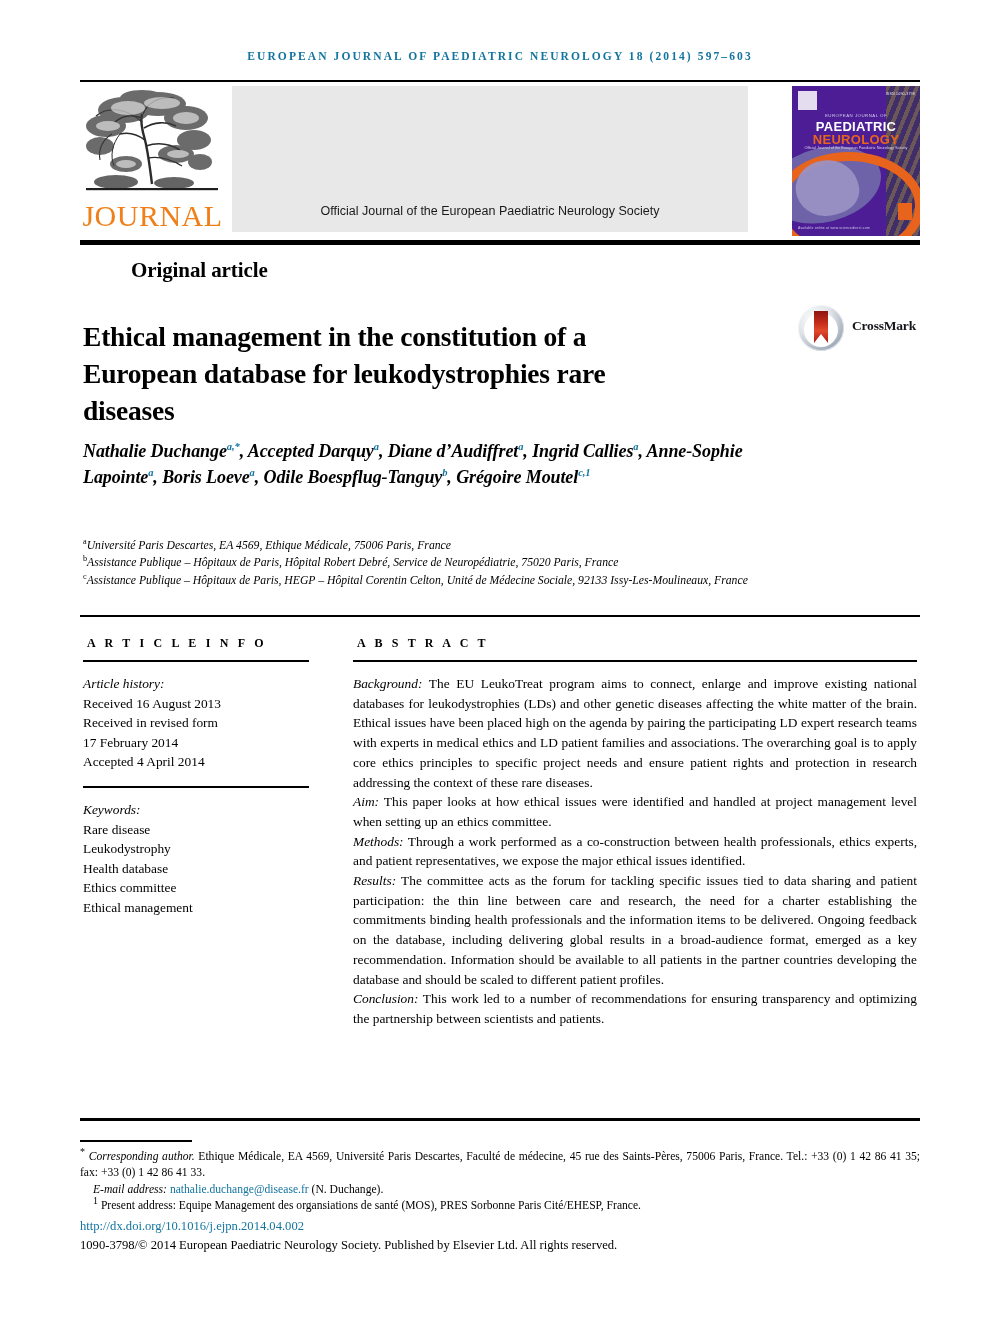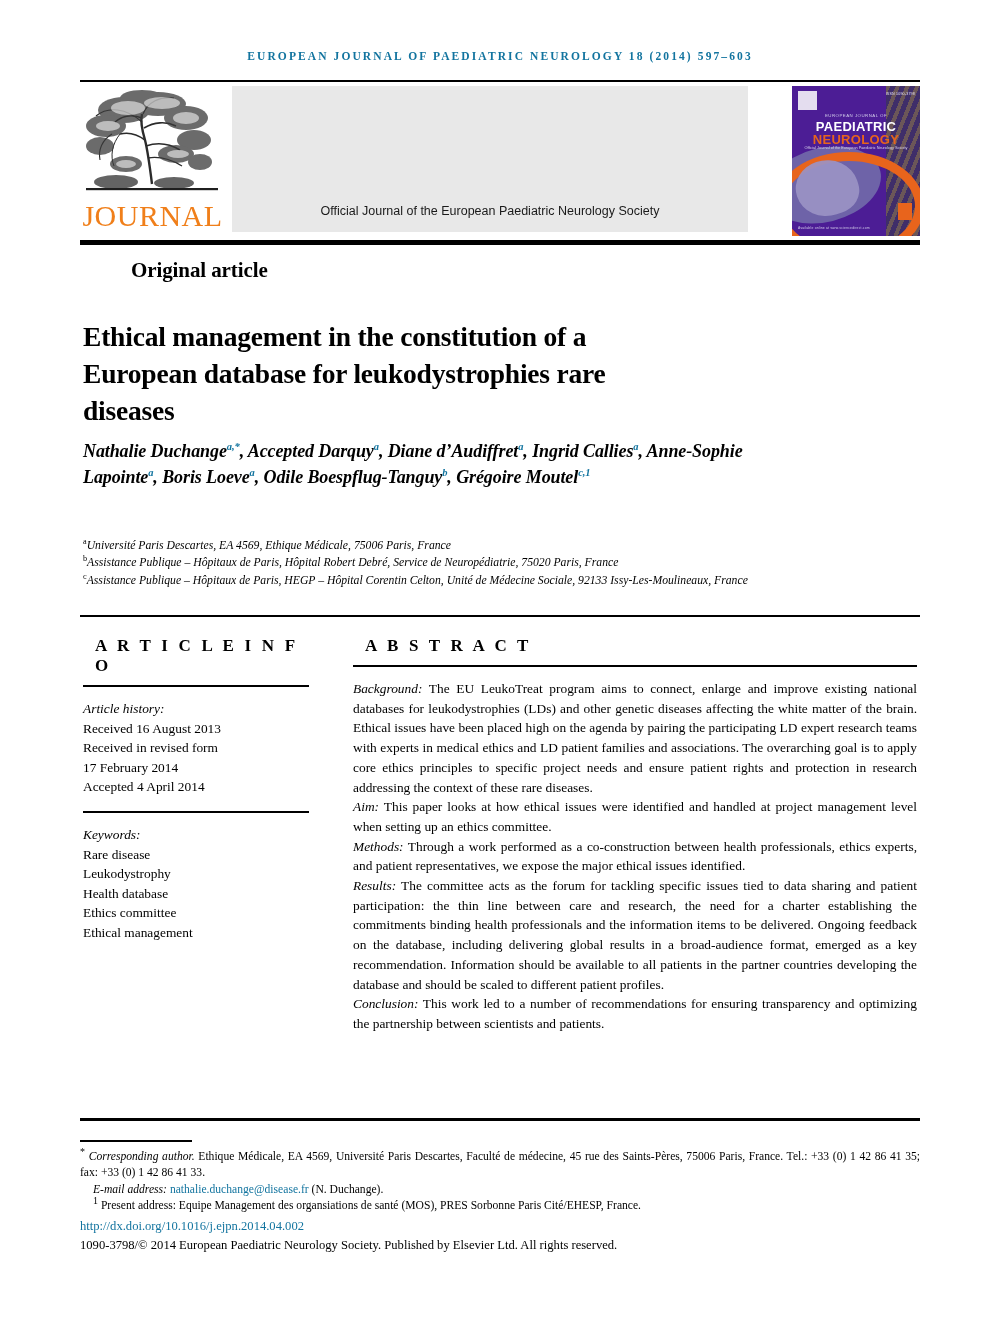--- a/index.html
+++ b/index.html
@@ -344,24 +344,24 @@
     top: 636px;
     width: 226px;
   }
   .col-abs {
     position: absolute;
     left: 353px;
     top: 636px;
     width: 564px;
   }
   .sec-head {
-    font-size: 17px;
+    font-size: 12px;
     font-weight: bold;
     letter-spacing: 3.2px;
-    margin: 0 0 9px 12px;
+    margin: 0 0 9px 4px;
   }
   .sec-rule {
     height: 2px;
     background: #000;
     margin-bottom: 12px;
   }
   .info-block {
     font-size: 13.4px;
     line-height: 19.6px;
   }
@@ -512,20 +512,27 @@
       <div class="cover-logo-b"></div>
       <div class="cover-foot">Available online at www.sciencedirect.com</div>
     </div>
   </div>
 
   <div class="rule-thick"></div>
 
   <div class="article-type">Original article</div>
   <h1 class="title">Ethical management in the constitution of a European database for leukodystrophies rare diseases</h1>
 
+  <div class="crossmark">
+    <div class="cm-circle">
+      <div class="cm-inner"></div>
+      <div class="cm-ribbon"></div>
+    </div>
+    <div class="cm-text">CrossMark</div>
+  </div>
 
   <div class="authors"><span>Nathalie Duchange</span><sup>a,*</sup>, <span>Accepted Darquy</span><sup>a</sup>, <span>Diane d’Audiffret</span><sup>a</sup>, <span>Ingrid Callies</span><sup>a</sup>, <span>Anne-Sophie Lapointe</span><sup>a</sup>, <span>Boris Loeve</span><sup>a</sup>, <span>Odile Boespflug-Tanguy</span><sup>b</sup>, <span>Grégoire Moutel</span><sup>c,1</sup></div>
 
   <div class="affils">
       <div><sup>a</sup>Université Paris Descartes, EA 4569, Ethique Médicale, 75006 Paris, France</div>
       <div><sup>b</sup>Assistance Publique – Hôpitaux de Paris, Hôpital Robert Debré, Service de Neuropédiatrie, 75020 Paris, France</div>
       <div><sup>c</sup>Assistance Publique – Hôpitaux de Paris, HEGP – Hôpital Corentin Celton, Unité de Médecine Sociale, 92133 Issy-Les-Moulineaux, France</div>
     </div>
 
   <div class="rule-mid"></div>

